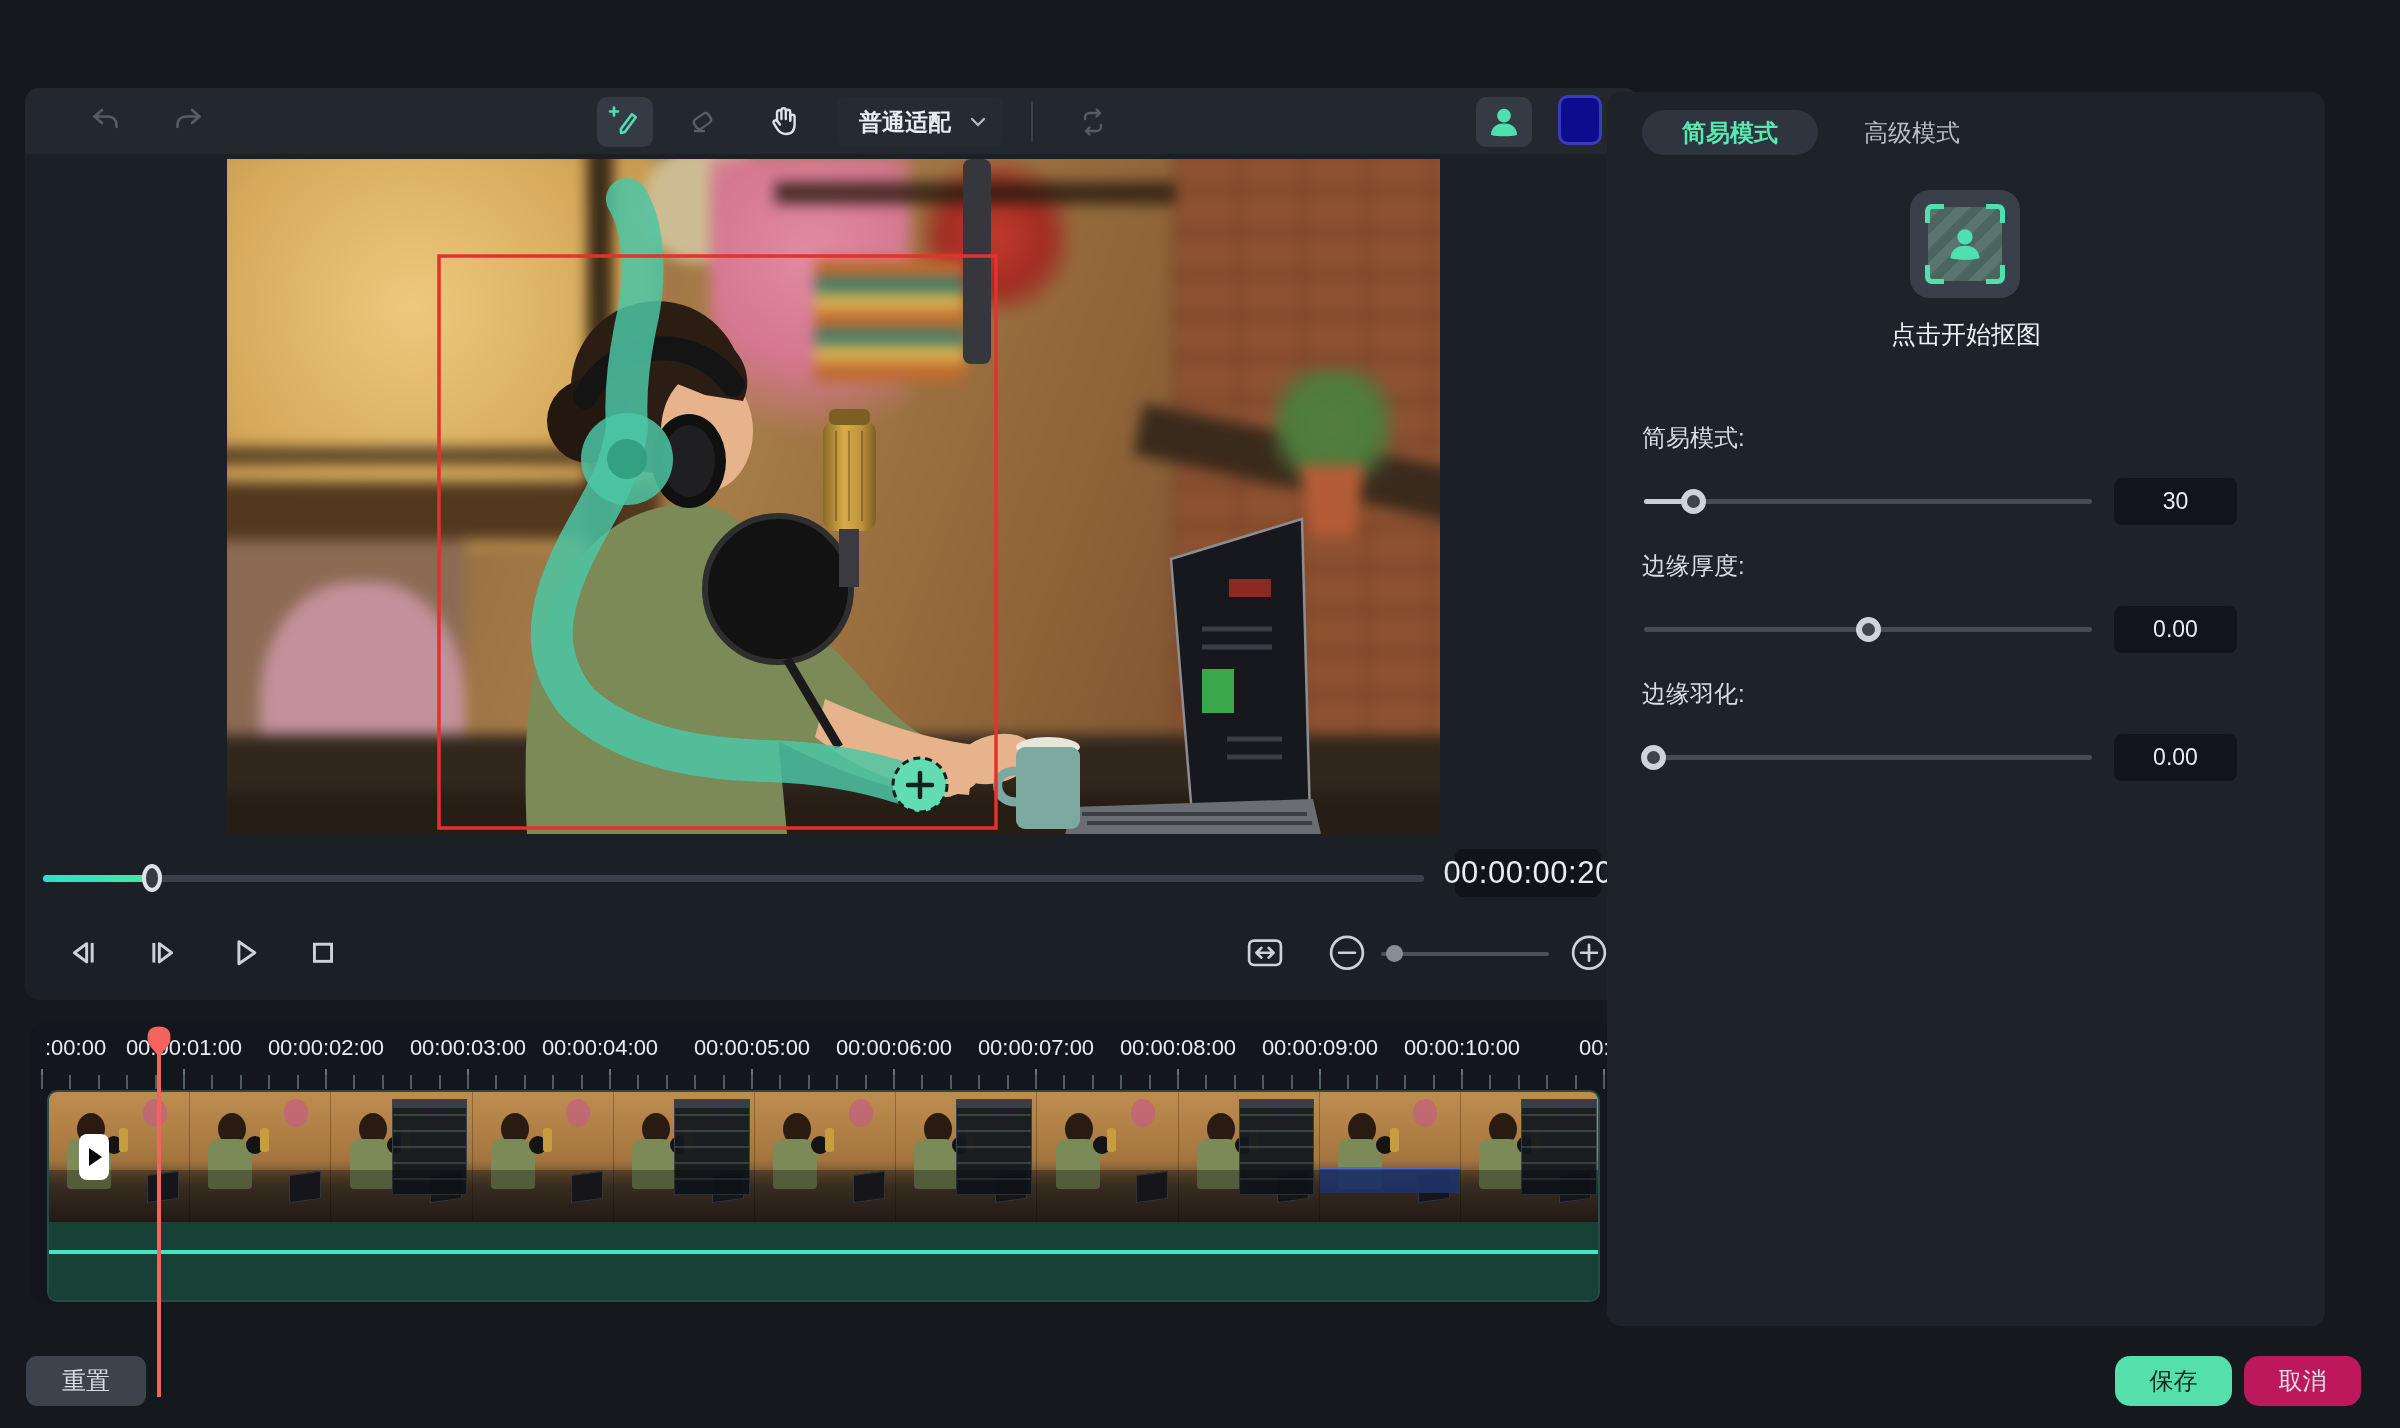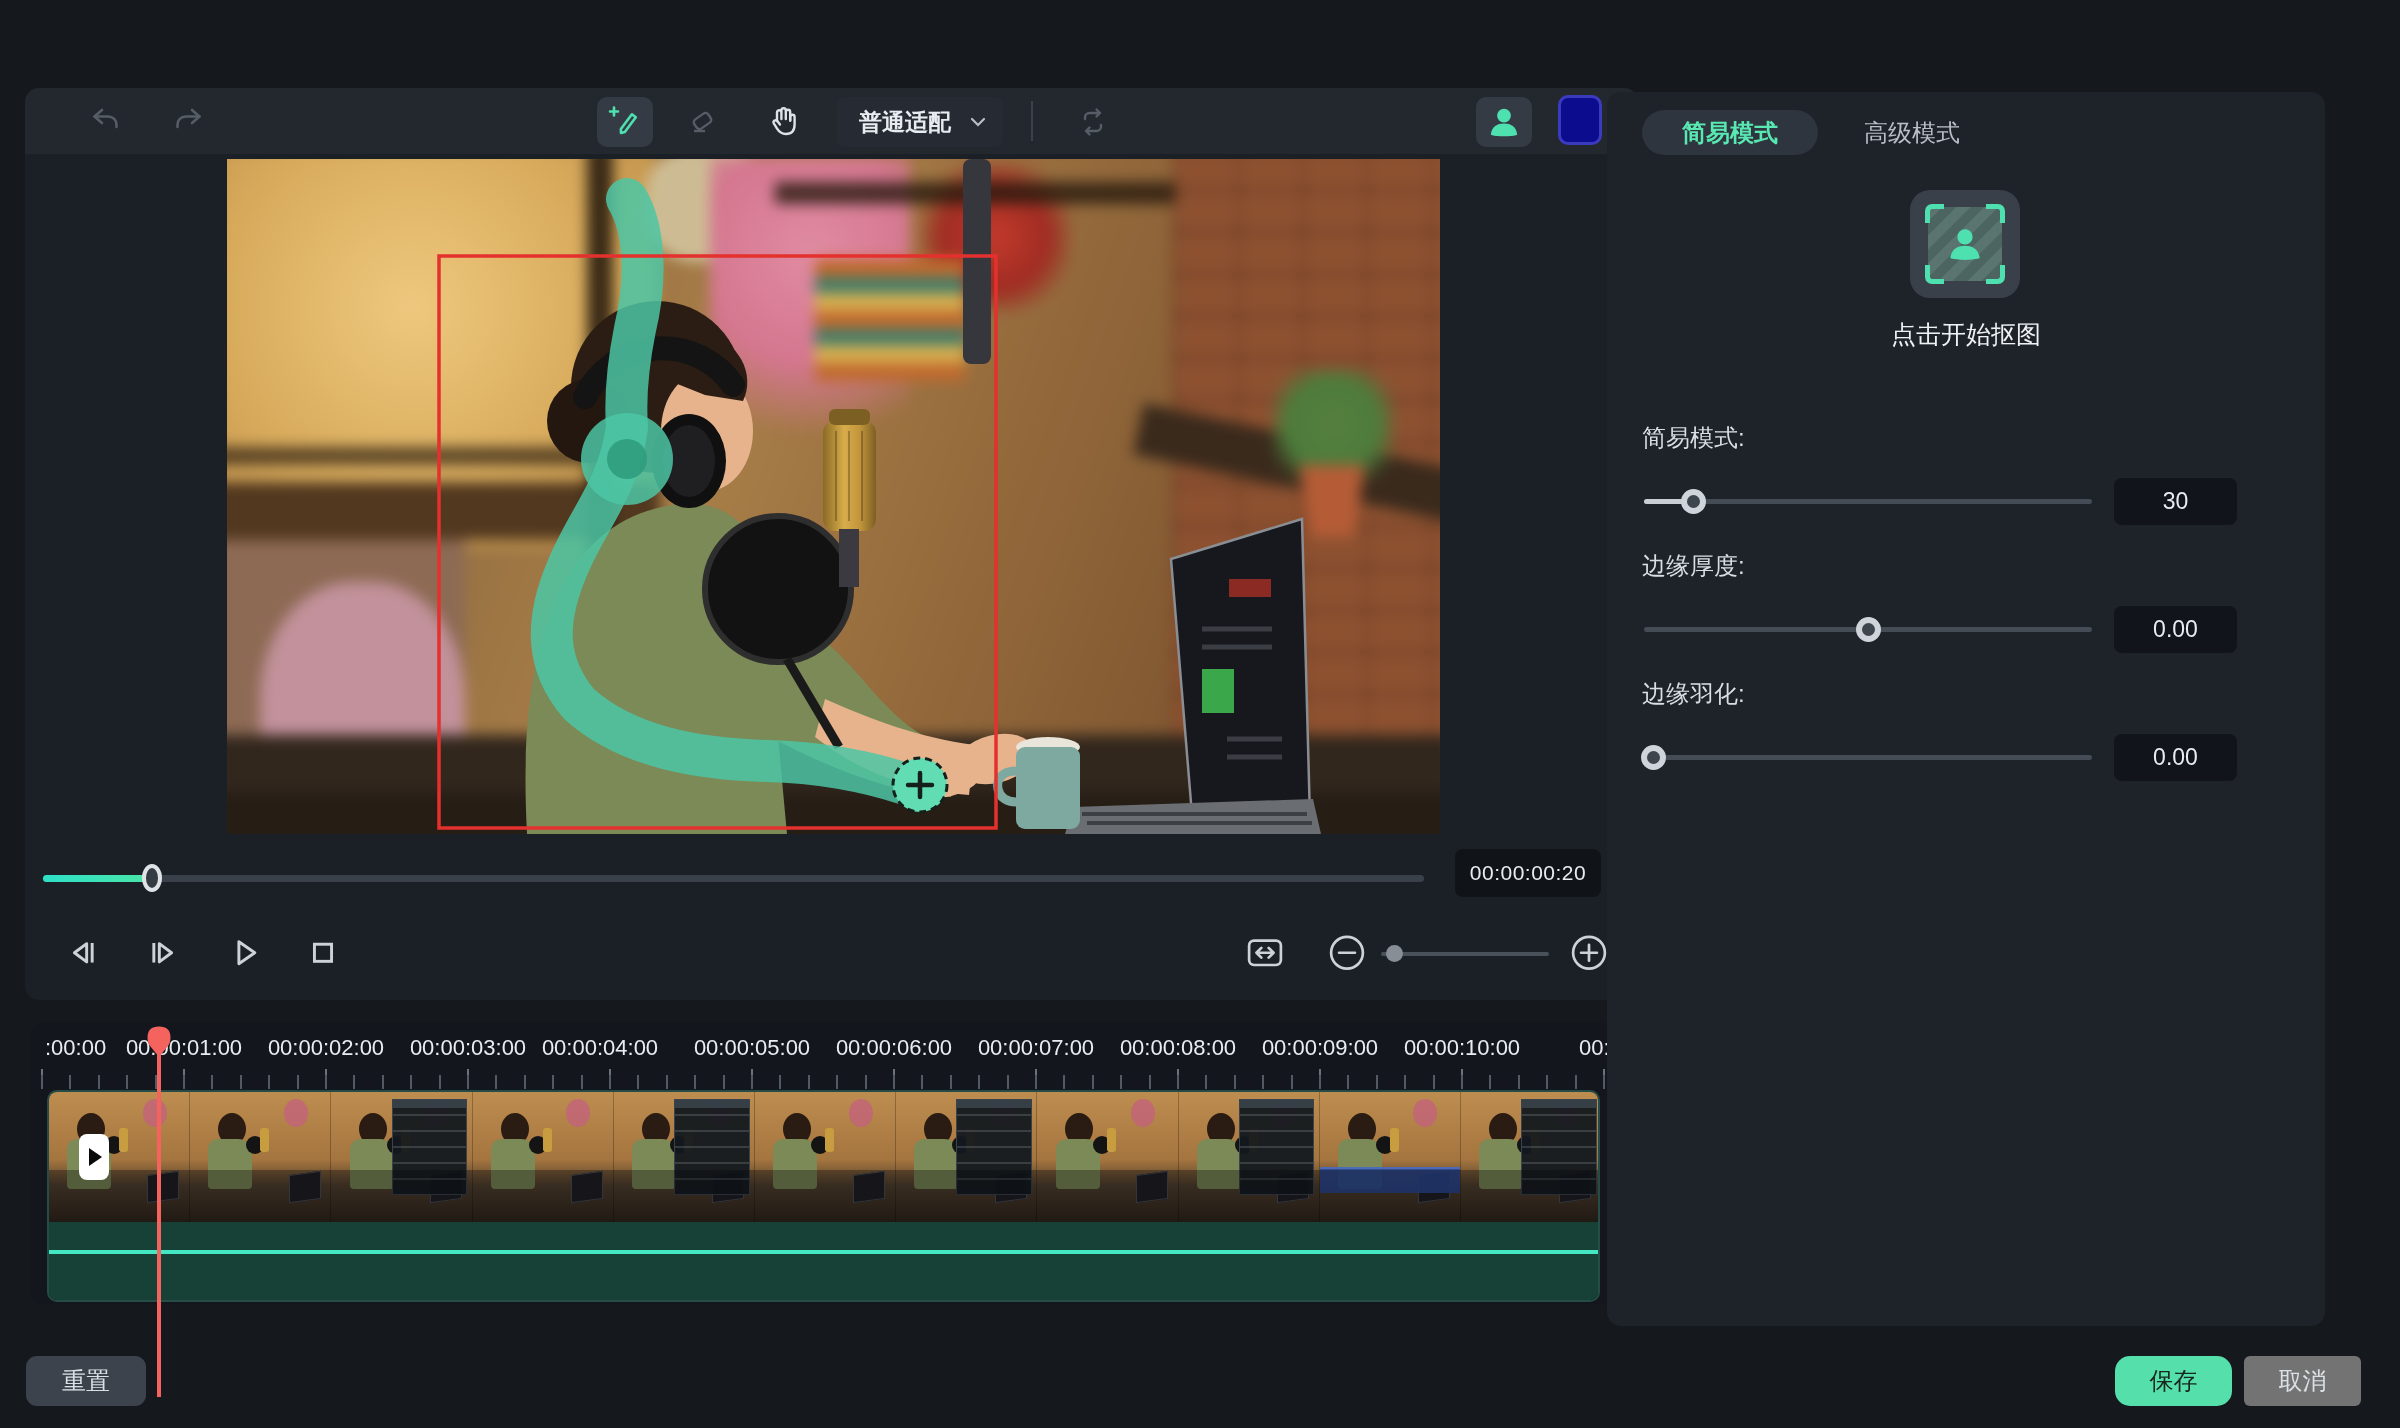--- a/index.html
+++ b/index.html
@@ -74,21 +74,21 @@
 
   
   #progress-row { position:absolute; left:0; top:765px; width:1613px; height:50px; }
   #progress-track { position:absolute; left:18px; top:22px; width:1381px; height:7px;
     background:#3a4049; border-radius:4px; }
   #progress-fill { position:absolute; left:0; top:0; height:7px; border-radius:4px;
     background:linear-gradient(90deg,#2ee0c8,#4ae5a6); }
   #progress-knob { position:absolute; top:-11px; width:20px; height:28px; border-radius:50%;
     background:#353b42; border:4px solid #dfe3e8; }
   #timebox { position:absolute; left:1430px; top:-4px; width:146px; height:48px;
-    background:#101318; border-radius:8px; color:#e8ecef; font-size:21px;
+    background:#101318; border-radius:8px; color:#e8ecef; font-size:31px;
     display:flex; align-items:center; justify-content:center; letter-spacing:.5px; }
 
   
   #transport { position:absolute; left:0; top:832px; width:1613px; height:66px; color:#ccd2d8; }
   .tbtn { position:absolute; top:12px; width:44px; height:44px; }
   .tbtn svg { width:100%; height:100%; }
   #t-prev { left:36px; } #t-next { left:116px; } #t-play { left:198px; } #t-stop { left:276px; }
   #t-fit { left:1218px; } #t-minus { left:1300px; } #t-plus { left:1542px; }
   #zoom-mini { position:absolute; left:1356px; top:32px; width:168px; height:4px;
     background:#4a515a; border-radius:2px; }
@@ -170,21 +170,21 @@
     background:#3f454d; border:6px solid #cfd4da; }
   .value-box { position:absolute; left:507px; width:123px; height:47px; background:#11141a;
     border-radius:8px; color:#e9edf1; font-size:23px; display:flex; align-items:center; justify-content:center; }
 
   
   #footer { position:absolute; left:0; top:1330px; width:2400px; height:98px; }
   .fbtn { position:absolute; top:26px; height:50px; border:none; border-radius:11px;
     font-size:24px; font-family:inherit; display:flex; align-items:center; justify-content:center; }
   #btn-reset { left:26px; width:120px; background:#3d434d; color:#dbe0e6; }
   #btn-save { left:2115px; width:117px; background:#55dfaa; color:#17261e; border-radius:15px; }
-  #btn-cancel { left:2244px; width:117px; background:#737373; color:#dbe0e6; border-radius:6px; }
+  #btn-cancel { left:2244px; width:117px; background:#be185d; color:#dbe0e6; border-radius:15px; }
 </style>
 </head>
 <body>
 
 <div id="app">
 
 
   <div id="editor">
 
     <div id="toolbar">

